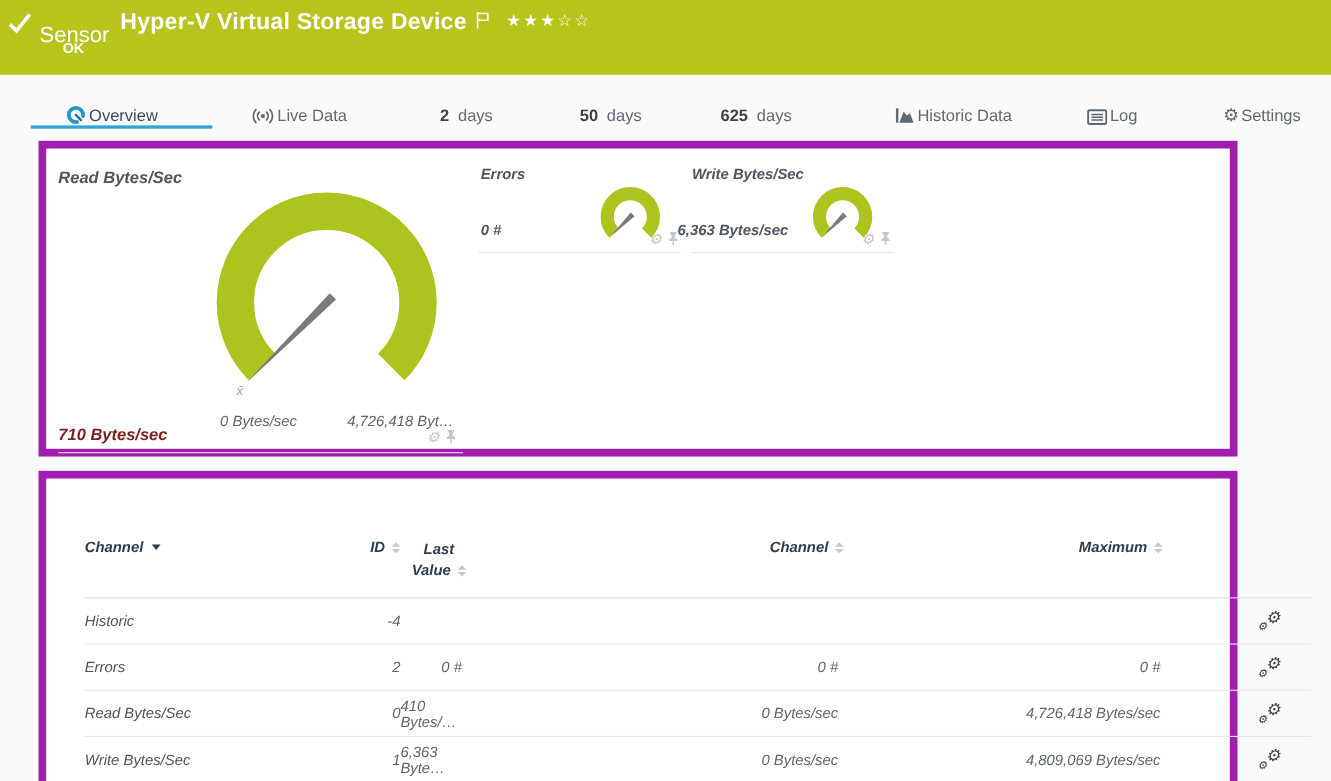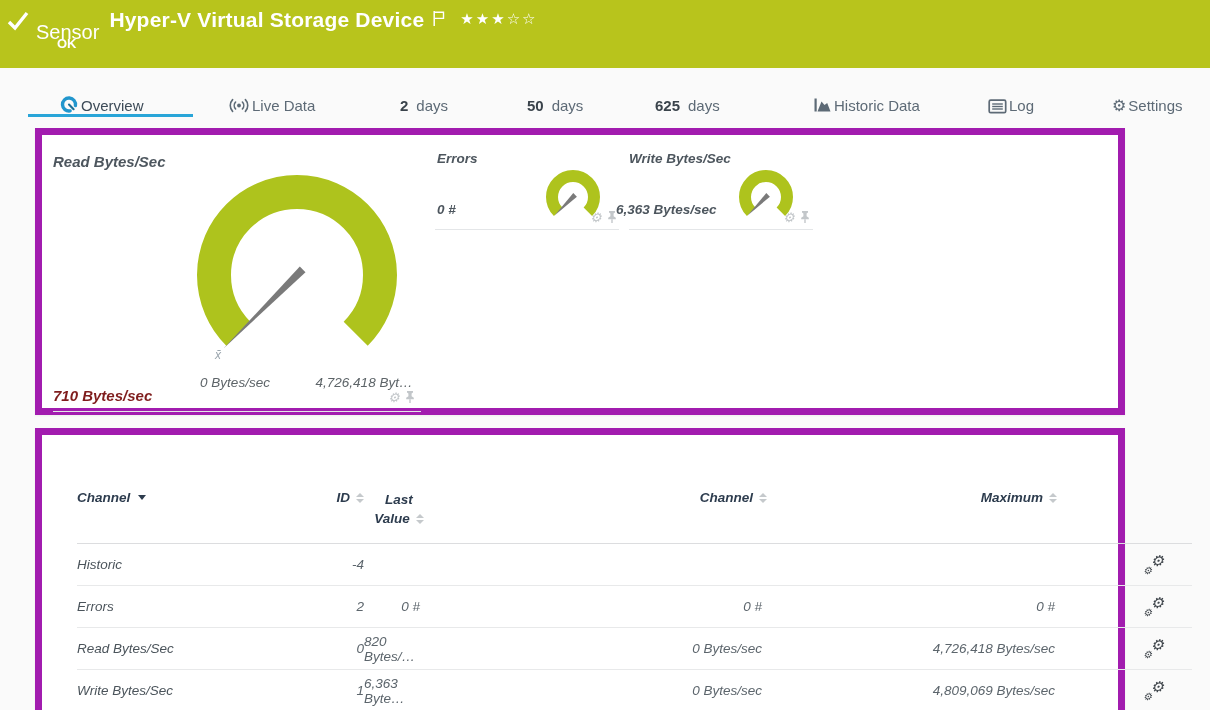--- a/index.html
+++ b/index.html
@@ -230,21 +230,21 @@
     <div class="td r pad-max">0 #</div>
     <div class="td gearcell">
       <span class="dgear">
           <span class="big">⚙</span>
           <span class="small">⚙</span>
         </span>
     </div>
 
     <div class="td name">Read Bytes/Sec</div>
     <div class="td r">0</div>
-    <div class="td r pad-last">820 Bytes/…</div>
+    <div class="td r pad-last">410 Bytes/…</div>
     <div class="td r pad-min">0 Bytes/sec</div>
     <div class="td r pad-max">4,726,418 Bytes/sec</div>
     <div class="td gearcell">
       <span class="dgear">
           <span class="big">⚙</span>
           <span class="small">⚙</span>
         </span>
     </div>
 
     <div class="td name">Write Bytes/Sec</div>

